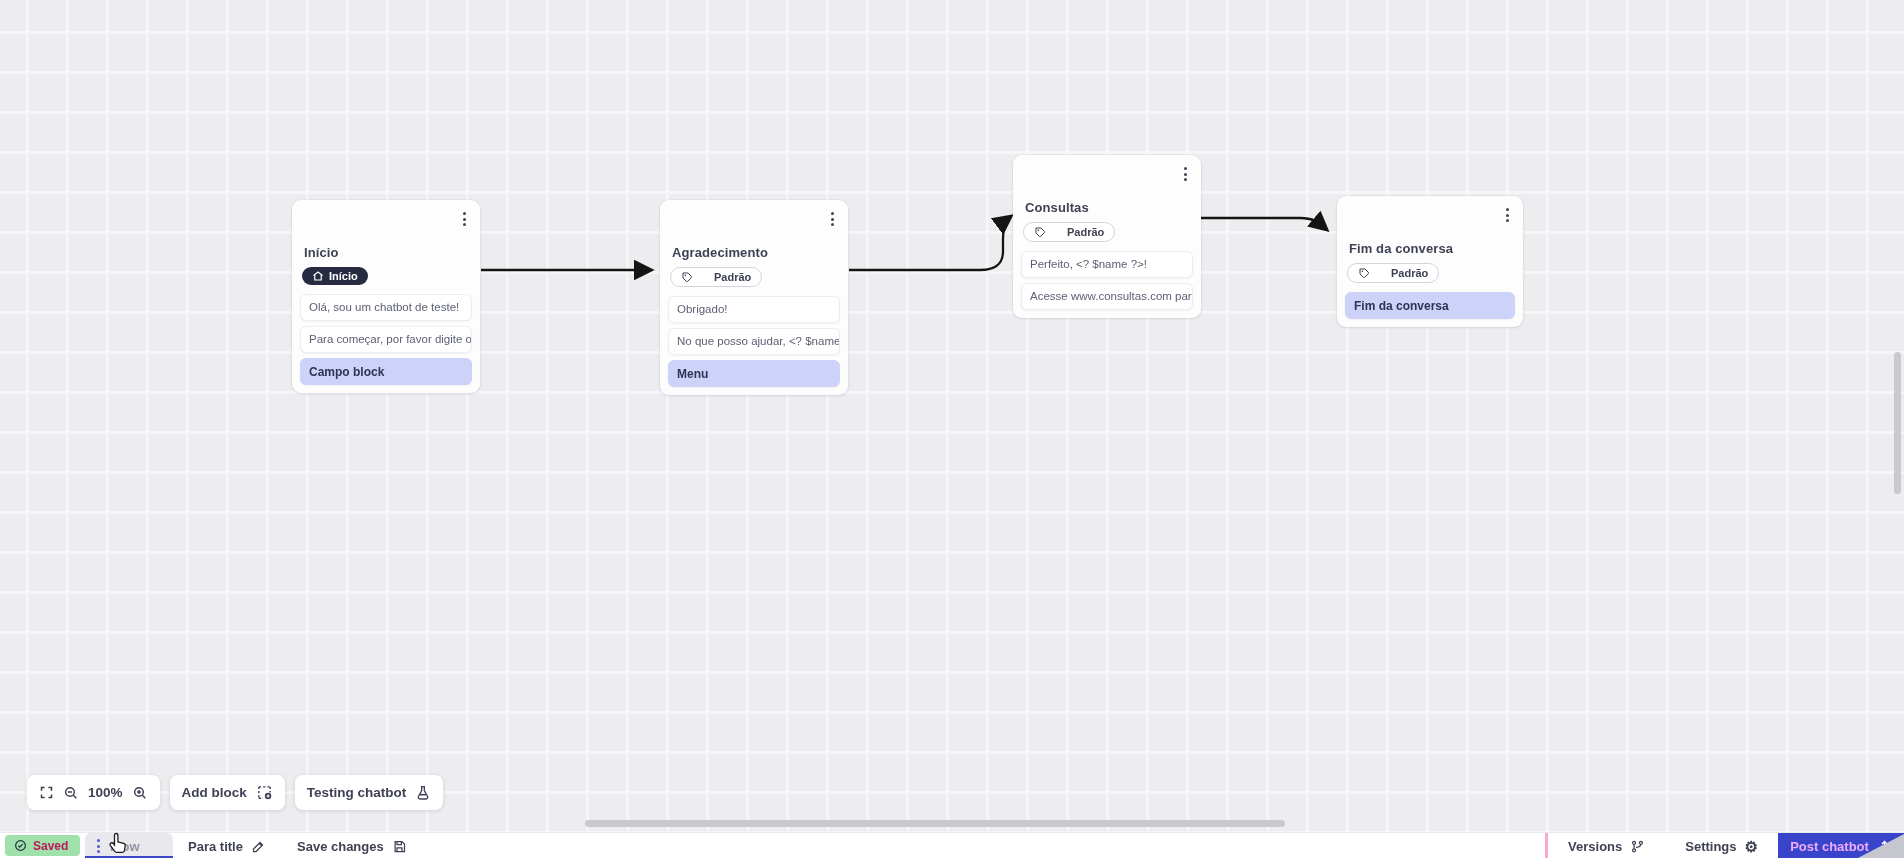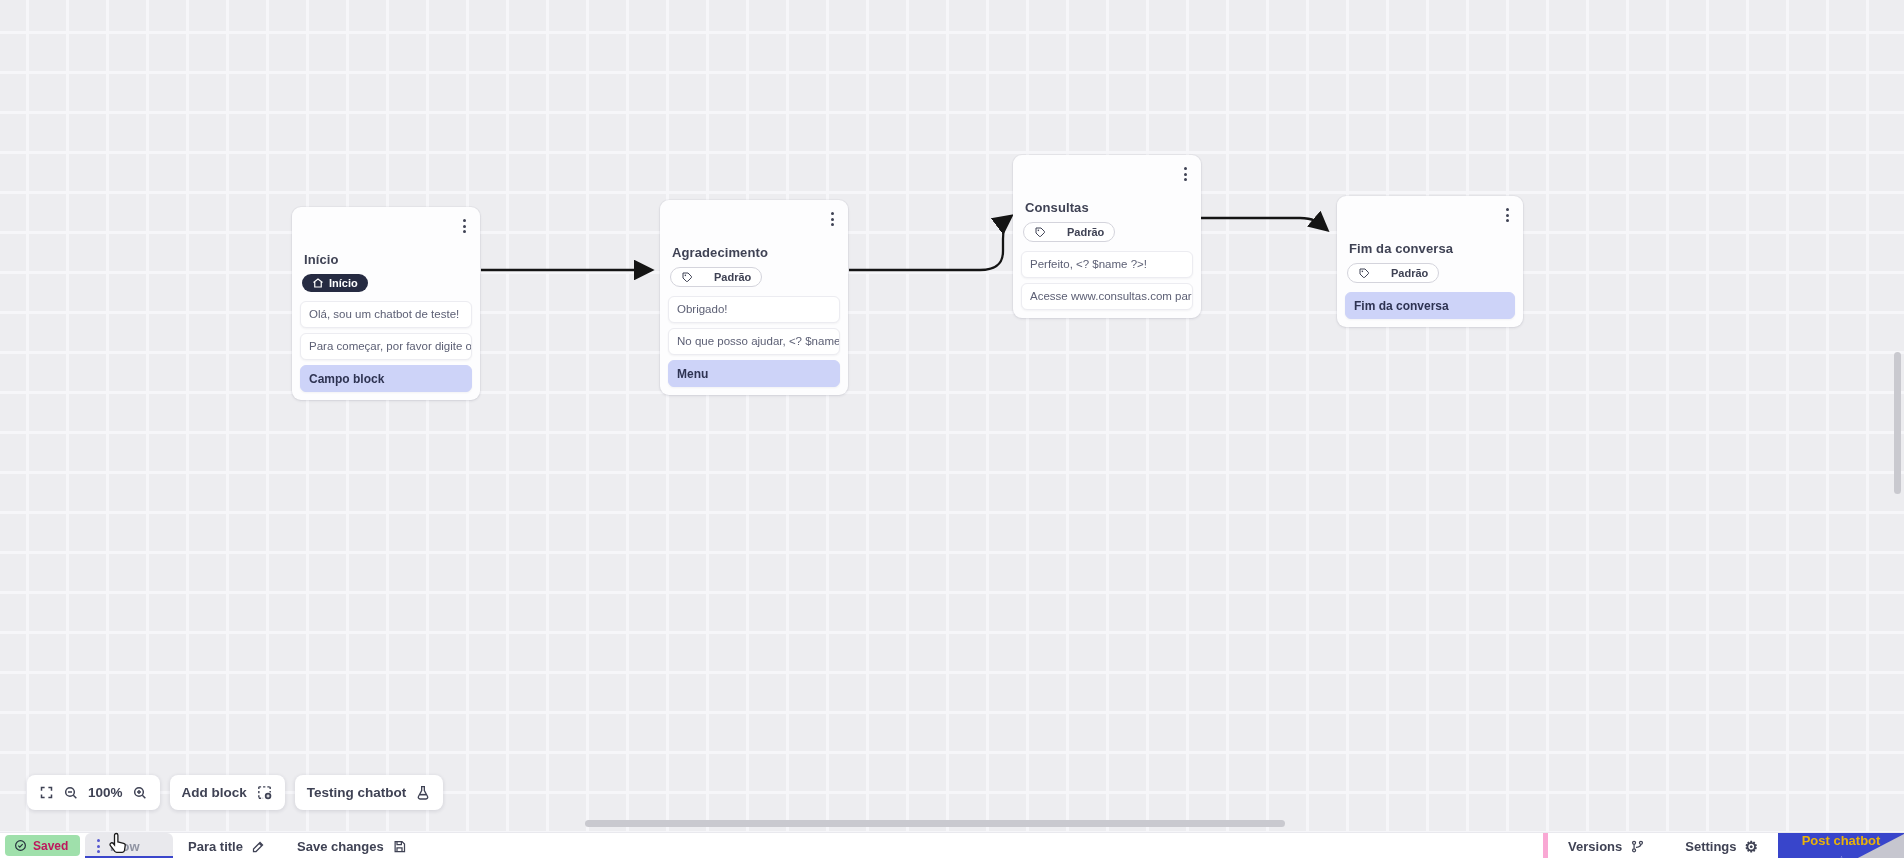--- a/index.html
+++ b/index.html
@@ -76,26 +76,26 @@
     position:absolute; left:85px; top:0; width:88px; height:26px;
     background:#e9e9ed; border-radius:6px 6px 0 0;
     display:flex; align-items:center; gap:10px; padding:0 10px 0 12px;
     color:#9094a3; font-weight:700; cursor:pointer;
   }
   .flow-tab::after { content:""; position:absolute; left:0; right:0; bottom:0; height:3px; background:#3b46cb; }
   .tab-kebab { display:flex; flex-direction:column; gap:2.5px; cursor:grab; }
   .tab-kebab i { width:3px; height:3px; border-radius:50%; background:#5457d0; display:block; }
   .bar-btn { position:absolute; top:0; height:26px; display:flex; align-items:center; gap:8px;
              font-weight:600; color:#3f4254; cursor:pointer; }
-  .right-group { position:absolute; right:0; top:0; height:26px; display:flex; align-items:center; border-left:5px solid #f9a8d4; }
+  .right-group { position:absolute; right:0; top:0; height:26px; display:flex; align-items:center; border-left:3px solid #f9a8d4; }
   .rg-btn { display:flex; align-items:center; gap:8px; font-weight:600; color:#3f4254; cursor:pointer; padding:0 20px; height:100%; }
   .post-btn {
-    height:26px; width:126px; background:#3845cb; color:#eab308;
+    height:26px; width:126px; background:#3845cb; color:#f0abfc;
     display:flex; align-items:center; justify-content:center; gap:8px;
-    font-size:13px; font-weight:700; cursor:pointer; position:relative; overflow:hidden; border:none;flex-direction:column;
+    font-size:13px; font-weight:700; cursor:pointer; position:relative; overflow:hidden; border:none;
   }
   .corner-wedge { position:absolute; right:0; bottom:0; width:0; height:0;
     border-left:48px solid transparent; border-bottom:25px solid #c6c6cf; }
   .gear-glyph { font-size:15px; line-height:1; color:#3f4254; }
 
   
   .cursor { position:absolute; left:106px; bottom:0px; z-index:50; pointer-events:none; }
 </style>
 </head>
 <body>
@@ -106,21 +106,21 @@
     <defs>
       <marker id="arrow" markerWidth="9" markerHeight="9" refX="7" refY="4.5" orient="auto">
         <path d="M0,0 L9,4.5 L0,9 z" fill="#141414"></path>
       </marker>
     </defs>
     <path d="M 481 270 L 650 270" stroke="#141414" stroke-width="2.3" fill="none" marker-end="url(#arrow)"></path>
     <path d="M 849 270 L 980 270 C 998 270 1003 262 1003 251 L 1003 239 C 1003 227 1006 220 1010 217" stroke="#141414" stroke-width="2.3" fill="none" marker-end="url(#arrow)"></path>
     <path d="M 1201 218 L 1300 218 C 1315 218 1319 223 1326 229" stroke="#141414" stroke-width="2.3" fill="none" marker-end="url(#arrow)"></path>
   </svg>
 
-  <div class="block" style="left:292px; top:207px;">
+  <div class="block" style="left:292px; top:200px;">
     <div class="block-header">
       <span class="block-title">Início</span>
       <span class="kebab">
           <i></i>
           <i></i>
           <i></i>
         </span>
     </div>
     <span class="badge dark">
       <svg width="12" height="12" viewBox="0 0 24 24" fill="none" stroke="#fff" stroke-width="2.4">

